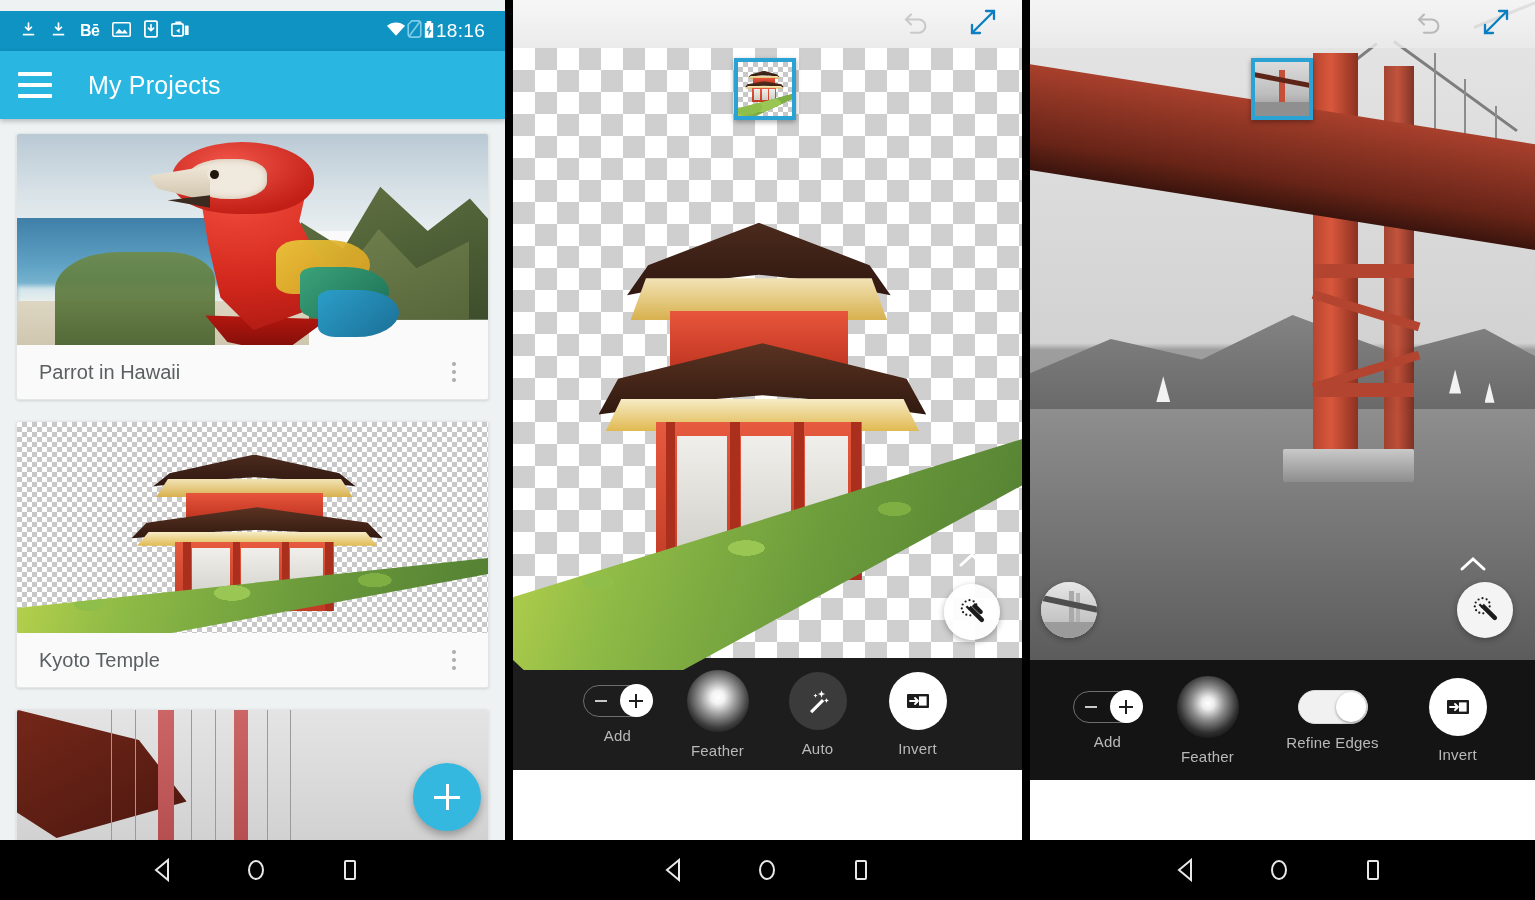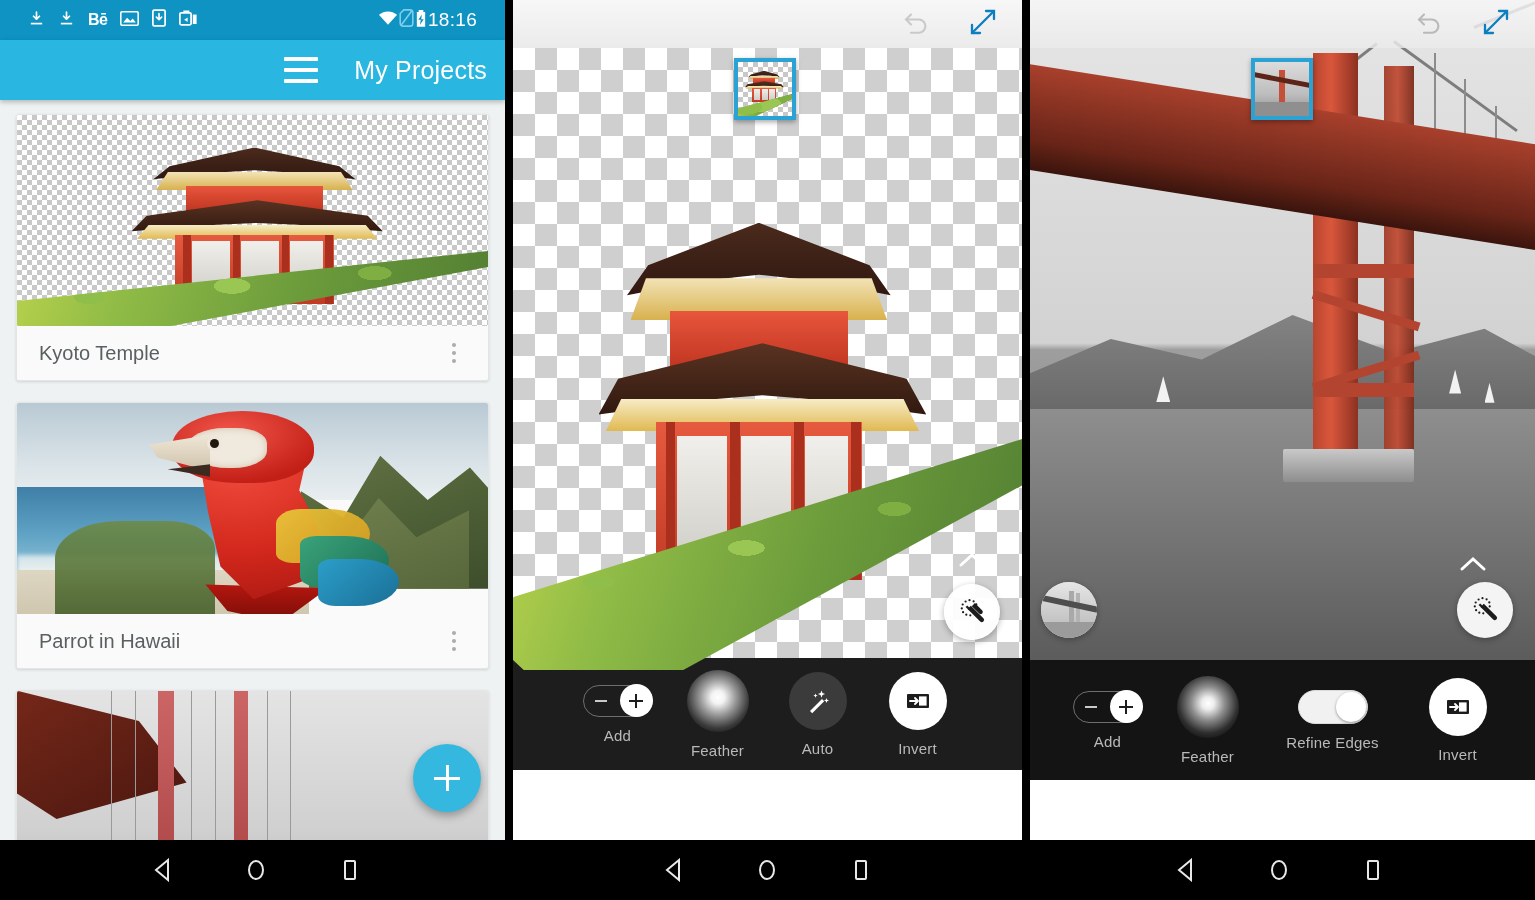--- a/index.html
+++ b/index.html
@@ -35,33 +35,33 @@
       linear-gradient(45deg, #222 25%, transparent 25%, transparent 75%, #222 75%);
     background-size: 16px 16px;
     background-position: 0 0, 8px 8px;
     background-color: #2a2a2a;
   }
 
   
   #panel-projects { left: 0; width: 505px; background: #eef2f3; }
   .statusbar {
     height: 40px; background: #0e93c2; color: #fff;
-    display: flex; align-items: center; padding: 0 28px;
+    display: flex; align-items: center; padding: 0 20px; margin-top: 11px;
   }
   .sb-left { display: flex; align-items: center; gap: 13px; }
   .sb-right { margin-left: auto; display: flex; align-items: center; gap: 1px; }
   .sb-time { font-size: 19px; font-weight: 400; letter-spacing: .3px; }
   .sb-ico { display: block; }
   .be-glyph { font-size: 16px; font-weight: 700; letter-spacing: -.5px; }
 
   .appbar {
-    height: 60px; background: #29b6e0; color: #fff;
+    height: 68px; background: #29b6e0; color: #fff;
     display: flex; align-items: center; padding: 0 18px;
     box-shadow: 0 2px 5px rgba(0,0,0,.25);
-    position: relative; z-index: 5; justify-content: flex-end;
+    position: relative; z-index: 5;
   }
   .hamburger { width: 34px; height: 26px; display: flex; flex-direction: column; justify-content: space-between; cursor: pointer; }
   .hamburger i { display: block; height: 4px; background: #fff; border-radius: 1px; }
   .appbar-title { margin-left: 36px; font-size: 25px; font-weight: 400; letter-spacing: .2px; }
 
   .project-list { position: relative; height: 740px; overflow: hidden; padding: 14px 16px 0 16px; }
   .card {
     background: #fafafa; border: 1px solid #e2e6e7; border-radius: 3px;
     box-shadow: 0 1px 3px rgba(0,0,0,.13);
     margin-bottom: 21px; overflow: hidden;
@@ -333,20 +333,52 @@
           <i></i>
           <i></i>
           <i></i>
         </div>
       <div class="appbar-title">My Projects</div>
     </div>
 
     <div class="project-list">
 
       <div class="card">
+        <div class="card-thumb">
+          <div class="art">
+            <div class="hawaii-sky"></div>
+              <div class="hawaii-sea"></div>
+            <div class="hawaii-cliff1"></div>
+              <div class="hawaii-cliff2"></div>
+            <div class="hawaii-foam"></div>
+              <div class="hawaii-beach"></div>
+            <div class="hawaii-greenL"></div>
+            <div class="parrot-tail"></div>
+            <div class="parrot-body"></div>
+            <div class="parrot-wingY"></div>
+              <div class="parrot-wingG"></div>
+              <div class="parrot-wingB"></div>
+            <div class="parrot-head"></div>
+            <div class="parrot-face"></div>
+            <div class="parrot-beak"></div>
+              <div class="parrot-beak2"></div>
+            <div class="parrot-eye"></div>
+          </div>
+        </div>
+        <div class="card-bar">
+          <span class="card-title">Parrot in Hawaii</span>
+          <span class="kebab">
+              <i></i>
+              <i></i>
+              <i></i>
+            </span>
+        </div>
+      </div>
+
+      <div class="card">
         <div class="card-thumb checker-sm">
           <div class="art" style="left:22%;top:2%;width:58%;height:96%;">
             <div class="temple">
               <div class="t-roof1"></div>
                 <div class="t-roof1b"></div>
                 <div class="t-body1"></div>
               <div class="t-roof2"></div>
                 <div class="t-roof2b"></div>
                 <div class="t-body2"></div>
               <div class="t-panel t-p1"></div>
@@ -364,52 +396,20 @@
         <div class="card-bar">
           <span class="card-title">Kyoto Temple</span>
           <span class="kebab">
               <i></i>
               <i></i>
               <i></i>
             </span>
         </div>
       </div>
 
-      <div class="card">
-        <div class="card-thumb">
-          <div class="art">
-            <div class="hawaii-sky"></div>
-              <div class="hawaii-sea"></div>
-            <div class="hawaii-cliff1"></div>
-              <div class="hawaii-cliff2"></div>
-            <div class="hawaii-foam"></div>
-              <div class="hawaii-beach"></div>
-            <div class="hawaii-greenL"></div>
-            <div class="parrot-tail"></div>
-            <div class="parrot-body"></div>
-            <div class="parrot-wingY"></div>
-              <div class="parrot-wingG"></div>
-              <div class="parrot-wingB"></div>
-            <div class="parrot-head"></div>
-            <div class="parrot-face"></div>
-            <div class="parrot-beak"></div>
-              <div class="parrot-beak2"></div>
-            <div class="parrot-eye"></div>
-          </div>
-        </div>
-        <div class="card-bar">
-          <span class="card-title">Parrot in Hawaii</span>
-          <span class="kebab">
-              <i></i>
-              <i></i>
-              <i></i>
-            </span>
-        </div>
-      </div>
-
       <div class="card" style="margin-bottom:0">
         <div class="card-thumb" style="height:200px">
           <div class="art">
             <div style="position:absolute;inset:0;background:linear-gradient(#e4e4e4,#d0d0d0 70%,#b8b8b8);"></div>
             <div style="position:absolute;left:-10%;top:-6%;width:46%;height:70%;background:linear-gradient(150deg,#7b2a1b,#4c170f);clip-path:polygon(0% 0%, 78% 30%, 100% 74%, 40% 100%, 0% 60%);"></div>
             <div style="position:absolute;left:30%;top:0;width:3.4%;height:100%;background:linear-gradient(#c66,#a44);"></div>
             <div style="position:absolute;left:46%;top:0;width:3%;height:100%;background:linear-gradient(#c66,#a44);"></div>
             <div style="position:absolute;left:20%;top:0;width:1px;height:100%;background:#9a9a9a;"></div>
             <div style="position:absolute;left:25%;top:0;width:1px;height:100%;background:#9a9a9a;"></div>
             <div style="position:absolute;left:37%;top:0;width:1px;height:100%;background:#9a9a9a;"></div>

